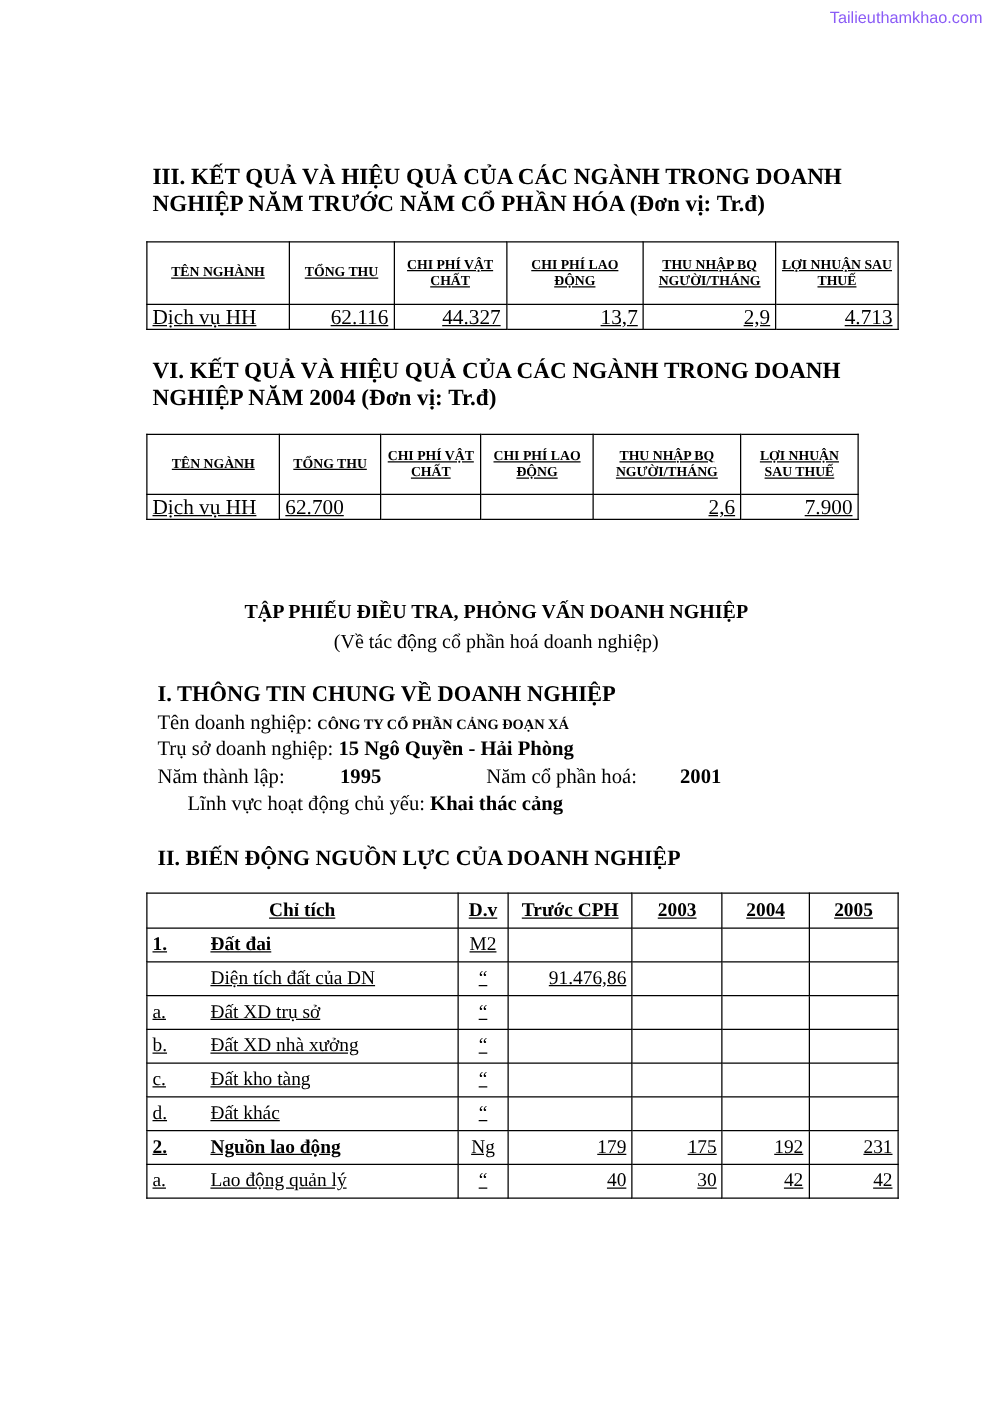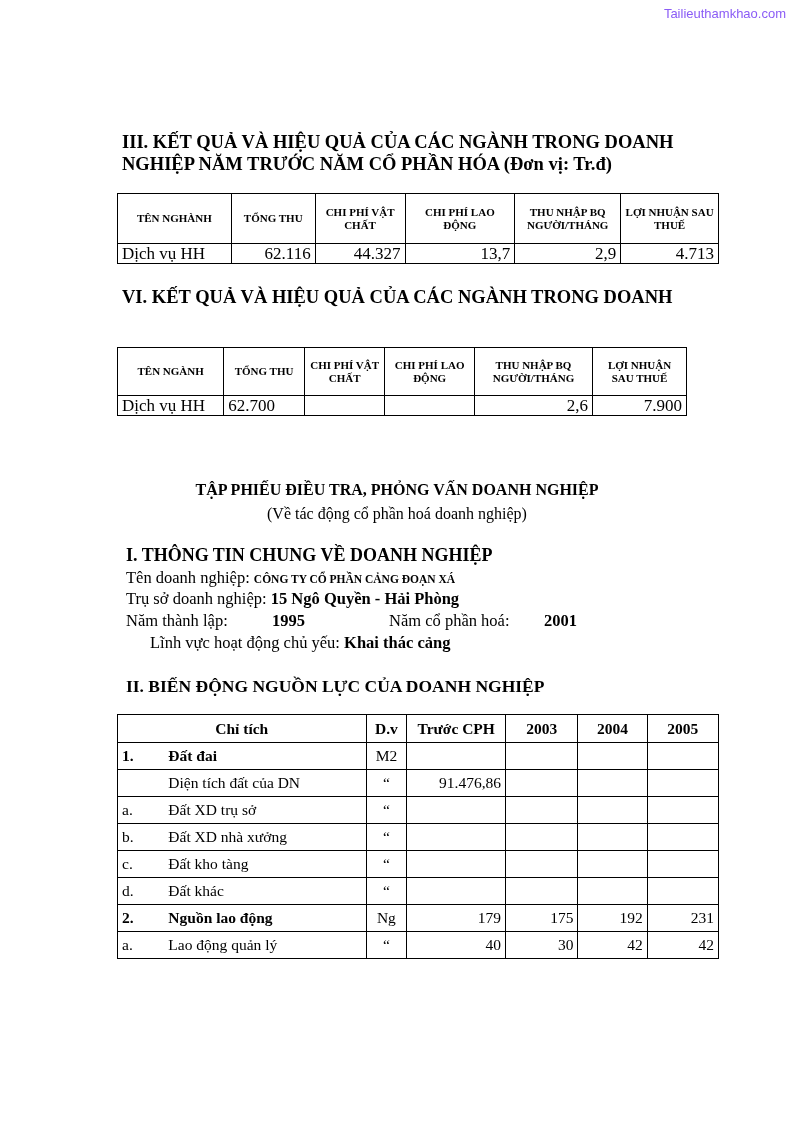--- a/index.html
+++ b/index.html
@@ -2,21 +2,21 @@
 <html><head>
   <meta charset="utf-8">
   <style>
     html, body { margin: 0; padding: 0; background: #ffffff; }
     body { width: 794px; height: 1123px; position: relative; overflow: hidden;
       font-family: "Liberation Serif", "DejaVu Serif", serif; color: #000; }
     .watermark { position: absolute; right: 8px; top: 6px; font-family: "Liberation Sans", "DejaVu Sans", sans-serif;
       font-size: 13px; color: #8b5cf6; }
     .abs { position: absolute; }
     .h-sec { font-weight: bold; font-size: 18.5px; line-height: 22px; }
-    table { border-collapse: collapse; position: absolute; }
+    table { border-collapse: collapse; position: absolute; text-decoration: underline; }
     td, th { border: 1px solid #000; padding: 0 4px; vertical-align: top; }
     .t1 th { font-size: 11px; font-weight: bold; text-align: center; vertical-align: middle; line-height: 13px; }
     .t1 td { font-size: 17px; line-height: 19px; height: 19px; }
     .num { text-align: right; }
     .title-main { position: absolute; left: 0; width: 794px; text-align: center; font-weight: bold; font-size: 16px; }
     .subtitle { position: absolute; left: 0; width: 794px; text-align: center; font-size: 16px; }
     .info-line { position: absolute; left: 126px; font-size: 16.5px; line-height: 20px; white-space: nowrap; }
     .info-line b { font-weight: bold; }
     .small-caps-bold { font-weight: bold; font-size: 11.5px; }
     .t3 { font-size: 15.5px; }
@@ -59,20 +59,21 @@
     <td class="num">44.327</td>
     <td class="num">13,7</td>
     <td class="num">2,9</td>
     <td class="num">4.713</td>
   </tr>
 </tbody>
   </table>
 
 <div class="abs h-sec" style="left:122px; top:286px;">
   <div>VI. KẾT QUẢ VÀ HIỆU QUẢ CỦA CÁC NGÀNH TRONG DOANH</div>
+  <div>NGHIỆP NĂM 2004 (Đơn vị: Tr.đ)</div>
 </div>
 
 <table class="t1" style="left:117px; top:347px; width:570px;">
   <colgroup>
       <col style="width:114px">
       <col style="width:84px">
       <col style="width:86px">
       <col style="width:96px">
       <col style="width:122px">
       <col style="width:100px">

